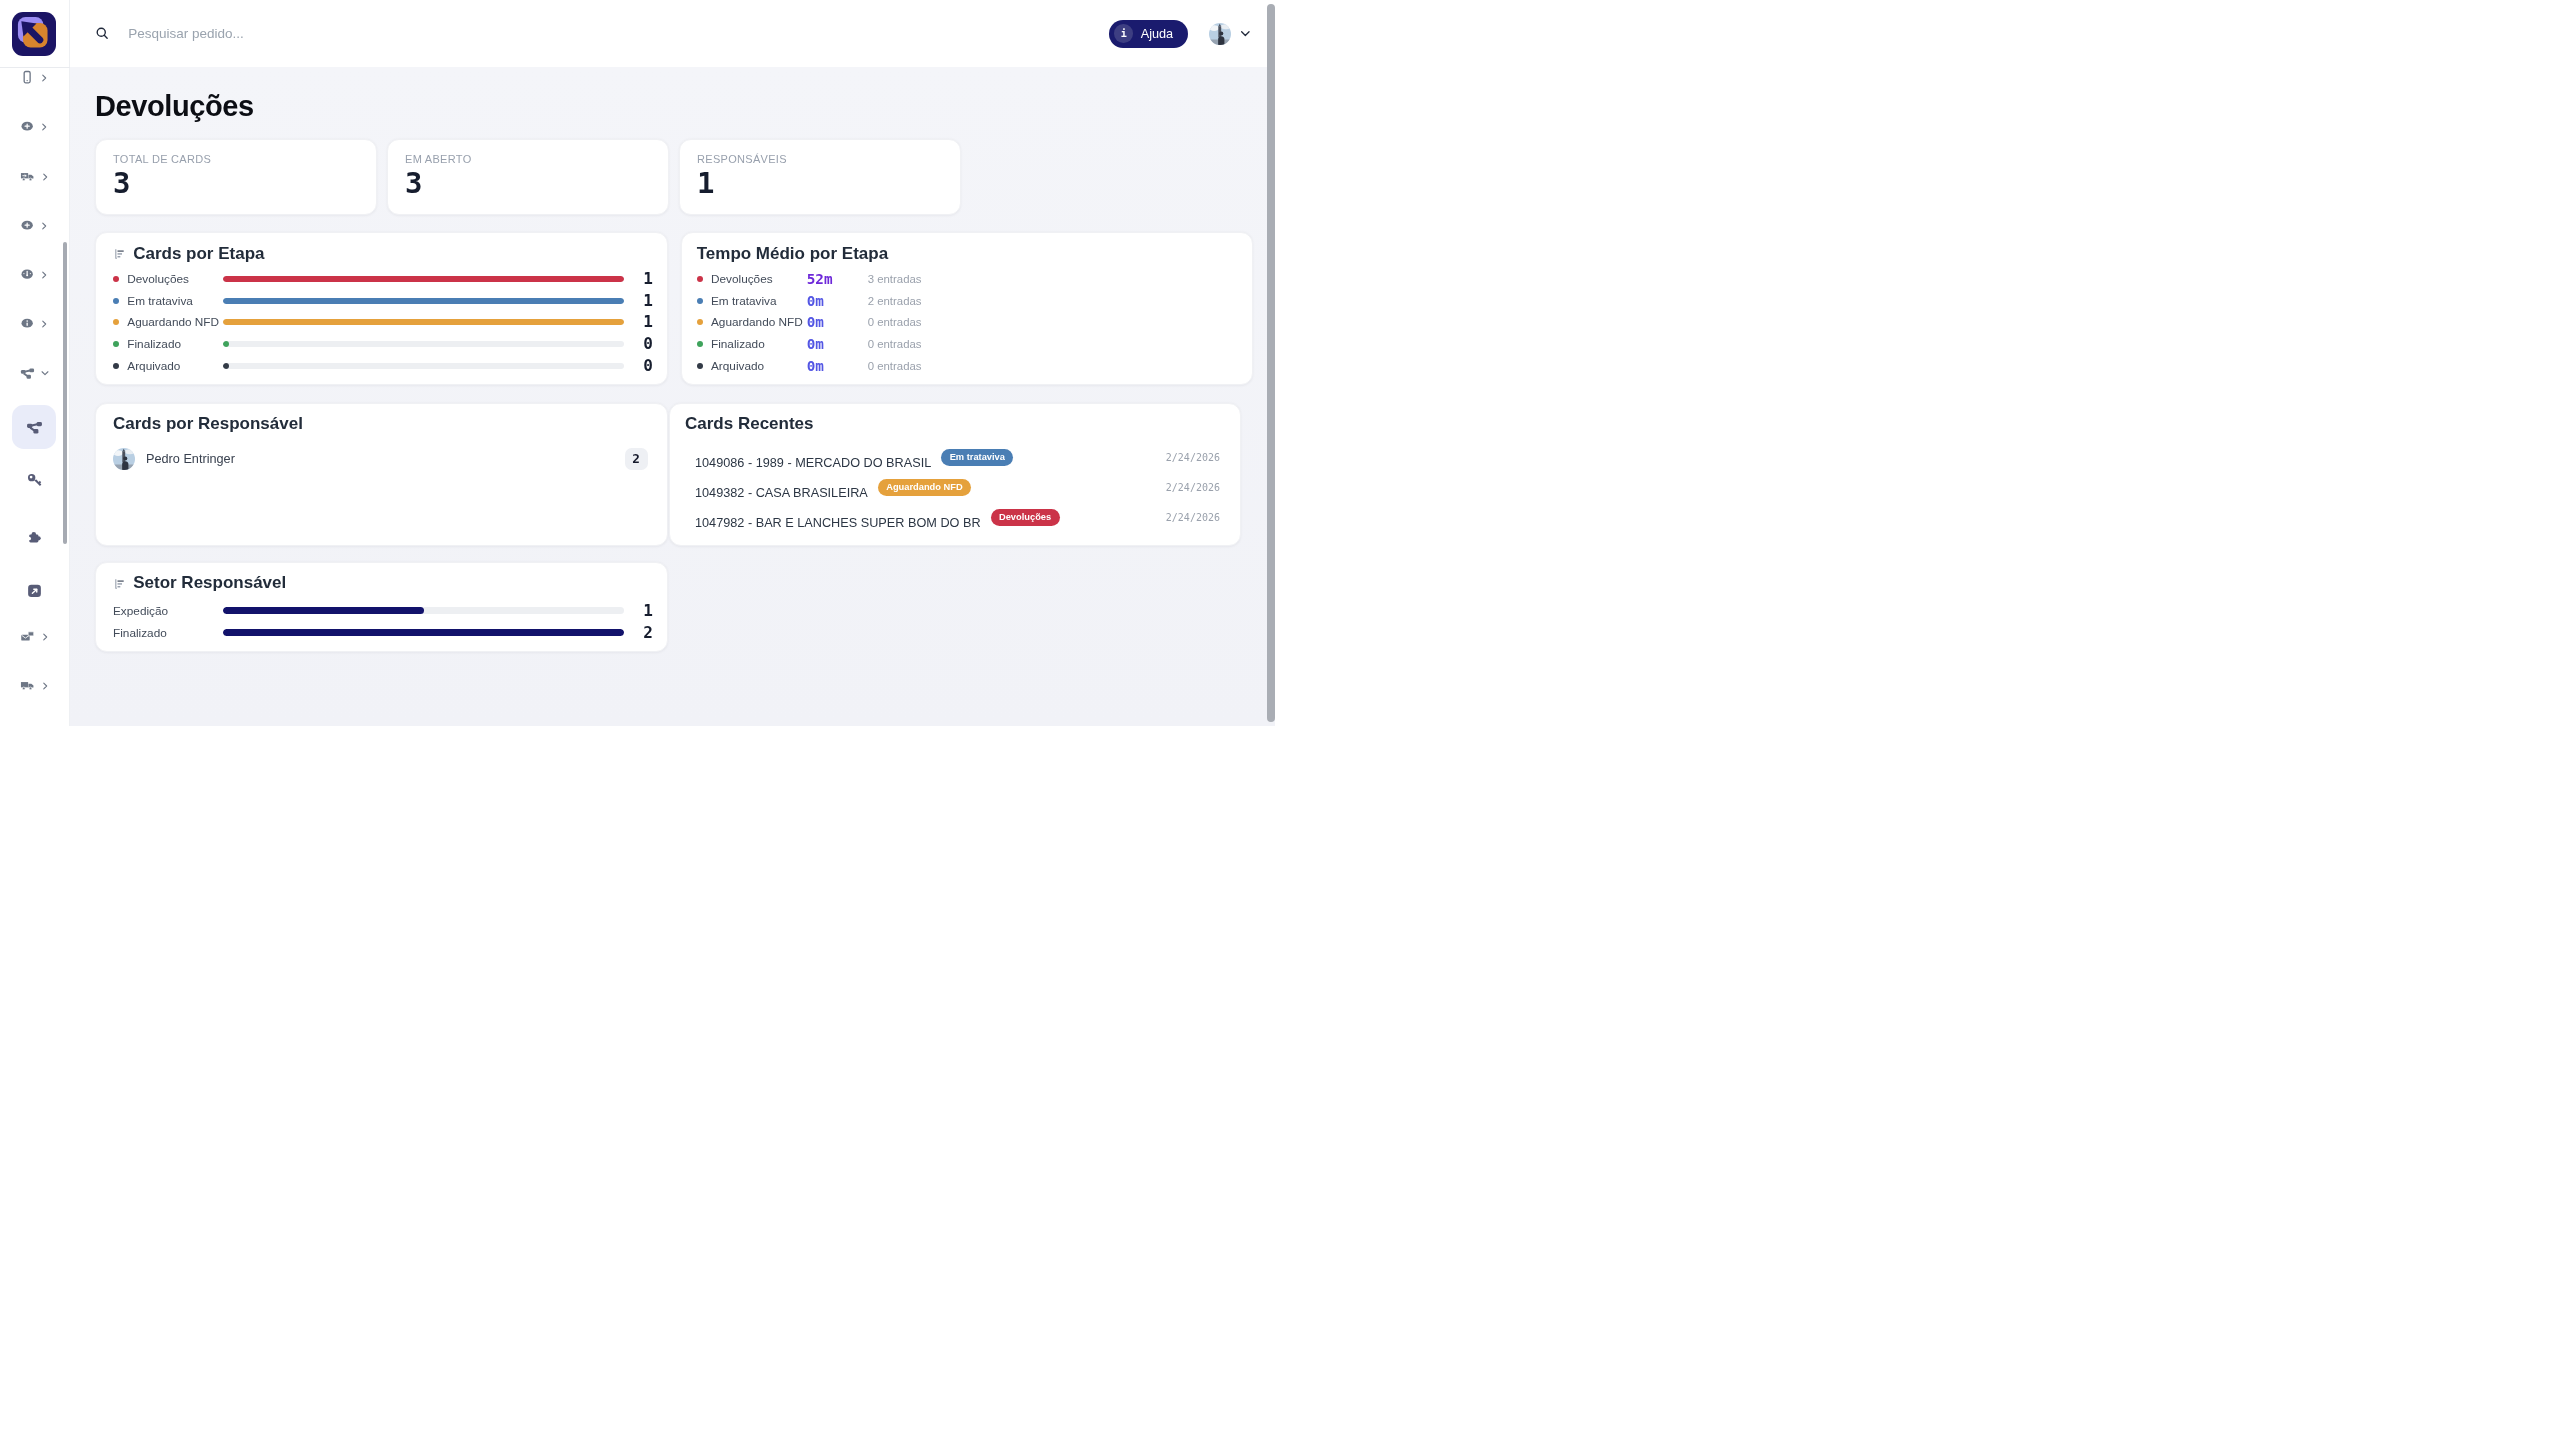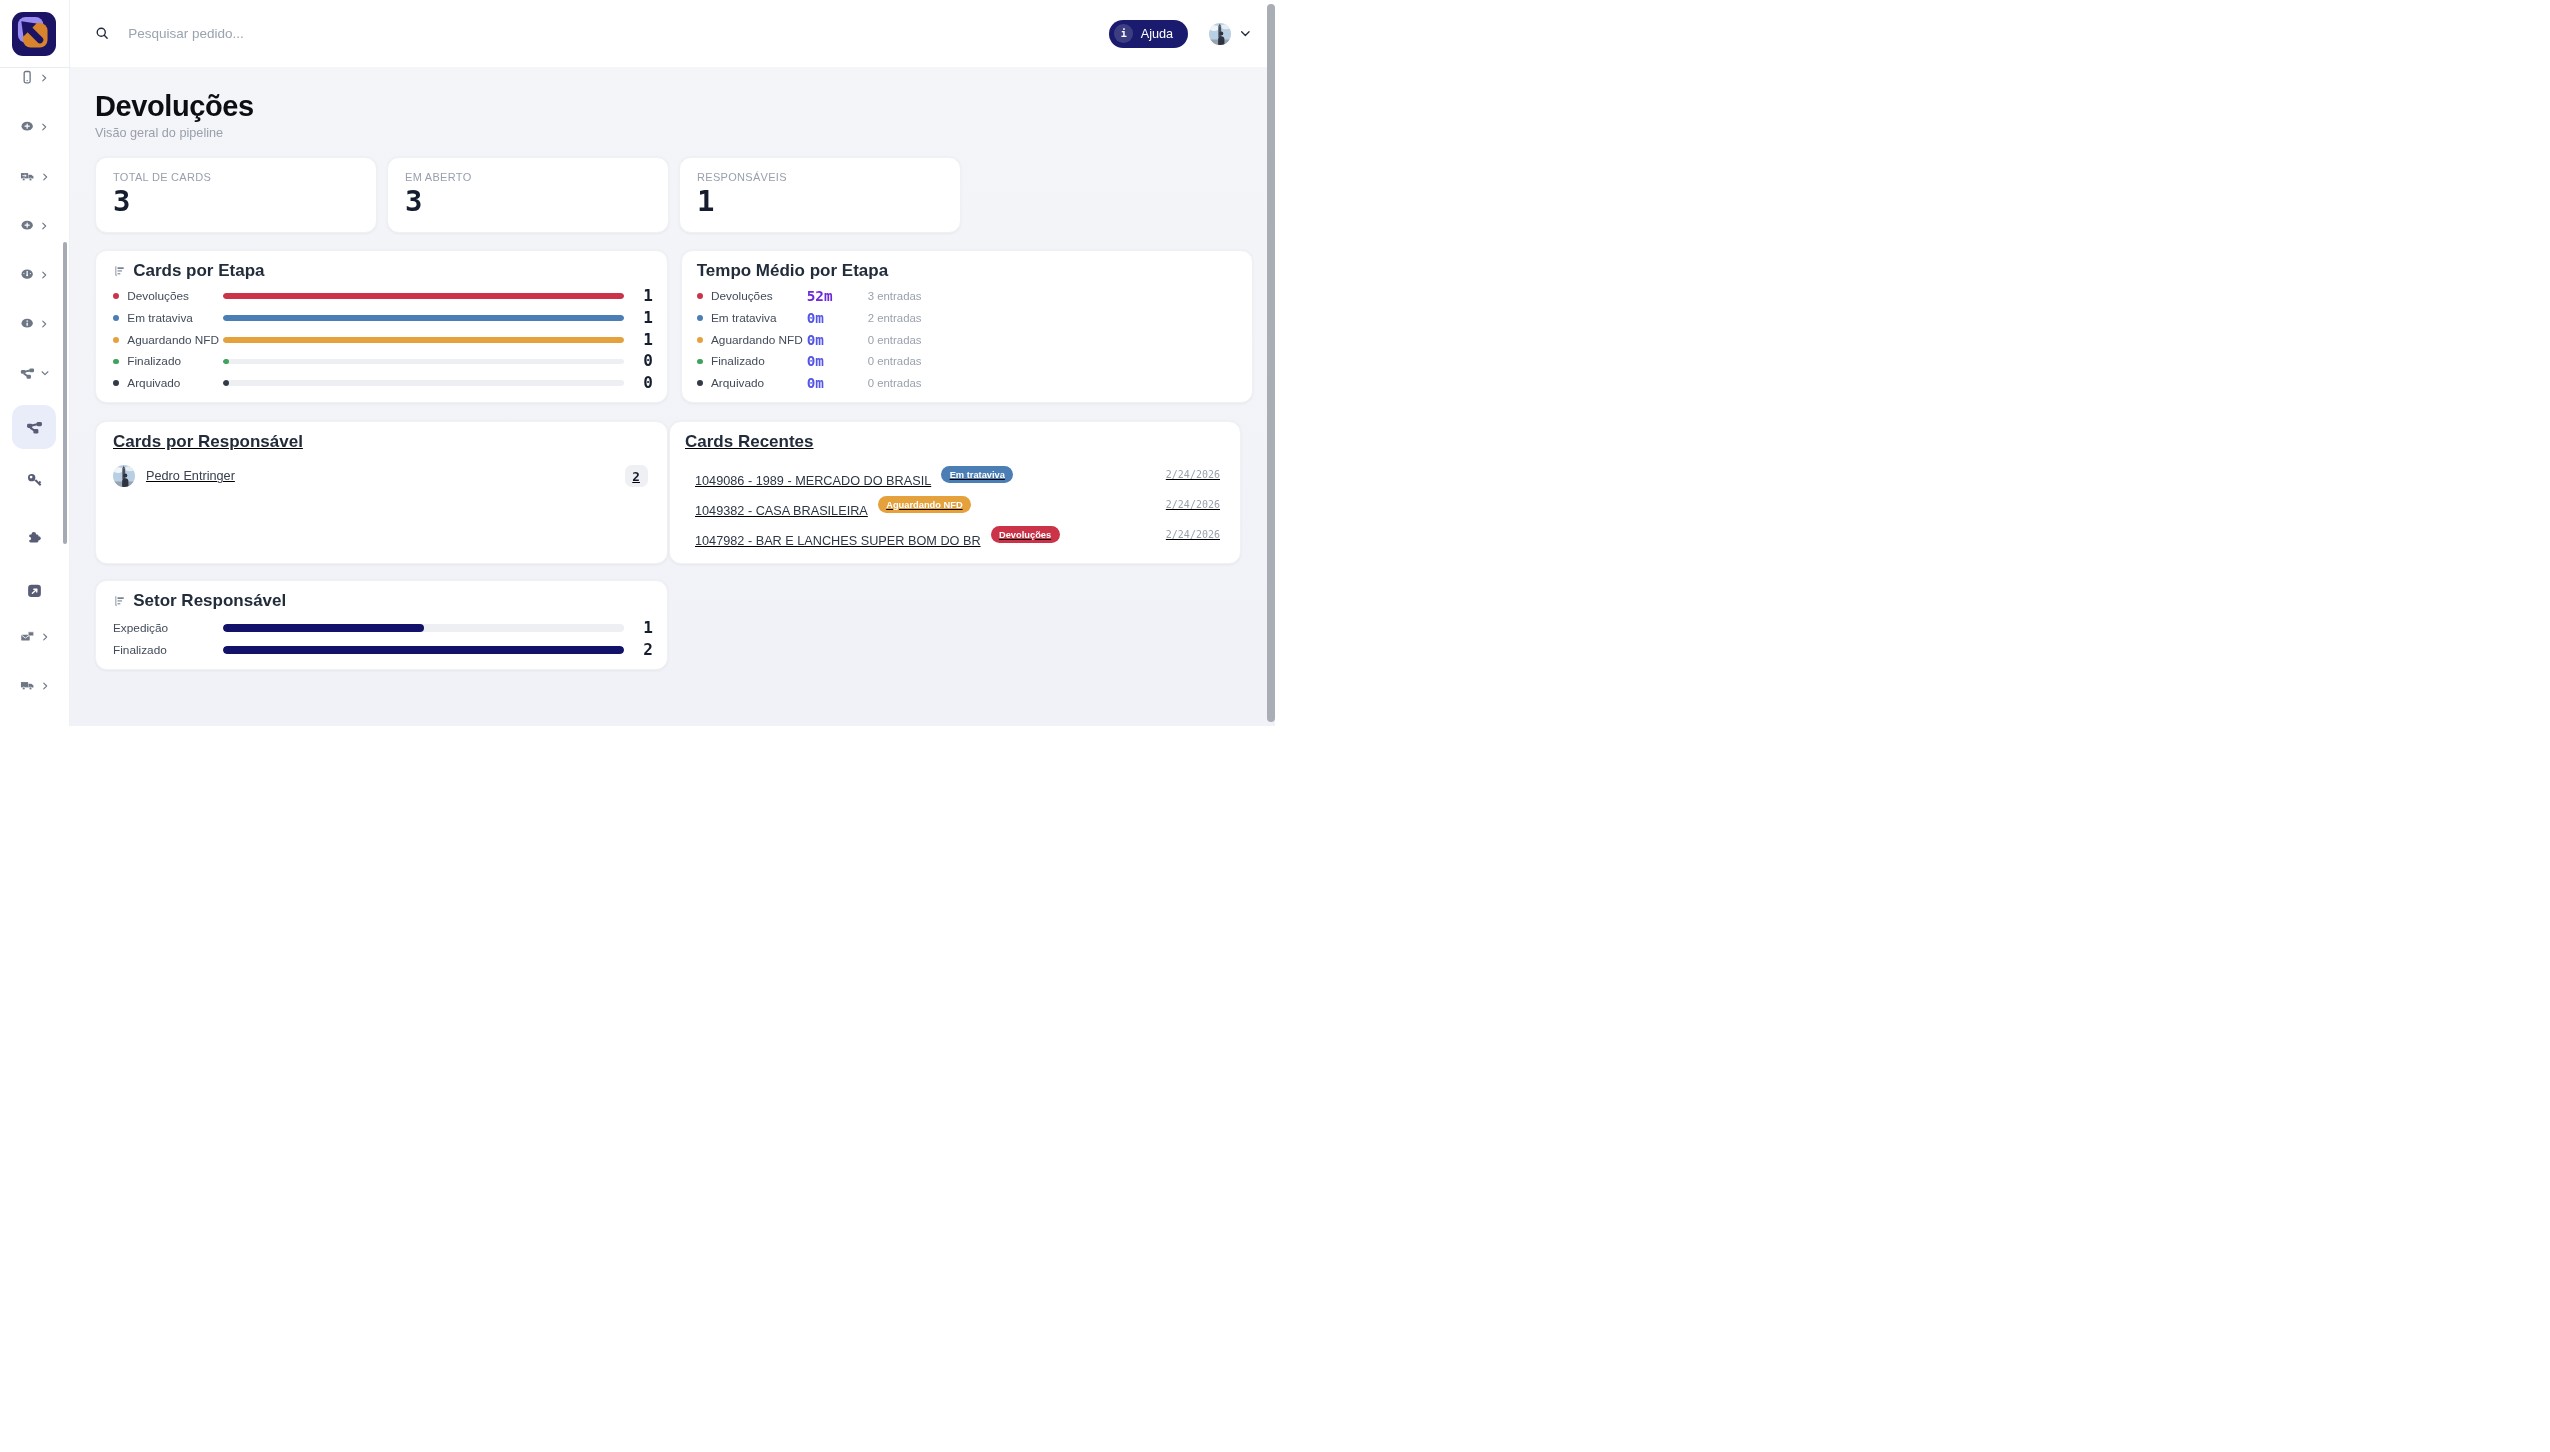--- a/index.html
+++ b/index.html
@@ -32,21 +32,21 @@
   .page-subtitle { font-size:12.7px; color:#9aa0ab; margin-top:3.4px; }
 
   .card { background:#ffffff; border:0.8px solid #f0f1f4; border-radius:11.8px; box-shadow:0 0.8px 2.5px rgba(20,24,40,0.05); }
 
   .stats-row { display:flex; gap:10px; margin-top:17px; }
   .stat-card { width:282px; height:76px; padding:12.7px 17px 0 17px; }
   .stat-label { font-size:11px; color:#98a0ad; letter-spacing:0.3px; }
   .stat-value { font-size:29px; font-weight:bold; color:#161d2e; margin-top:4.2px; line-height:1; }
 
   .row2 { display:flex; gap:12.7px; margin-top:17px; }
-  .row3 { display:flex; gap:1px; margin-top:17.7px;text-decoration:underline; }
+  .row3 { display:flex; gap:1px; margin-top:17.7px; }
   .chart-card { width:573px; height:153px; padding:11.8px 17px 0 17px; }
   .wide-card-b { width:572px; height:153px; padding:11.8px 17px 0 15px; }
   .card-title-line { display:flex; align-items:center; gap:6.7px; height:17px; }
   .card-title { font-size:17px; font-weight:bold; color:#222c3a; }
 
   .etapa-rows { margin-top:5.9px; }
   .etapa-row { display:grid; grid-template-columns:110px 401px 29px; align-items:center; height:21.7px; }
   .row-label-wrap { display:flex; align-items:center; gap:8.4px; }
   .dot { width:5.9px; height:5.9px; border-radius:50%; flex:0 0 auto; }
   .row-label { font-size:11.8px; color:#424b59; white-space:nowrap; }
@@ -298,21 +298,20 @@
     <svg width="12.7" height="12.7" viewBox="0 0 24 24">
         <path d="M5 9l7 7 7-7" fill="none" stroke="#20283a" stroke-width="2.4" stroke-linecap="round" stroke-linejoin="round"></path>
       </svg>
   </span>
 </div>
 
 <div class="content">
 
   <div>
     <div class="page-title">Devoluções</div>
-    <div class="page-subtitle">Visão geral do pipeline</div>
   </div>
 
   <div class="stats-row">
     <div class="card stat-card">
       <div class="stat-label">TOTAL DE CARDS</div>
       <div class="stat-value mono">3</div>
     </div>
     <div class="card stat-card">
       <div class="stat-label">EM ABERTO</div>
       <div class="stat-value mono">3</div>

